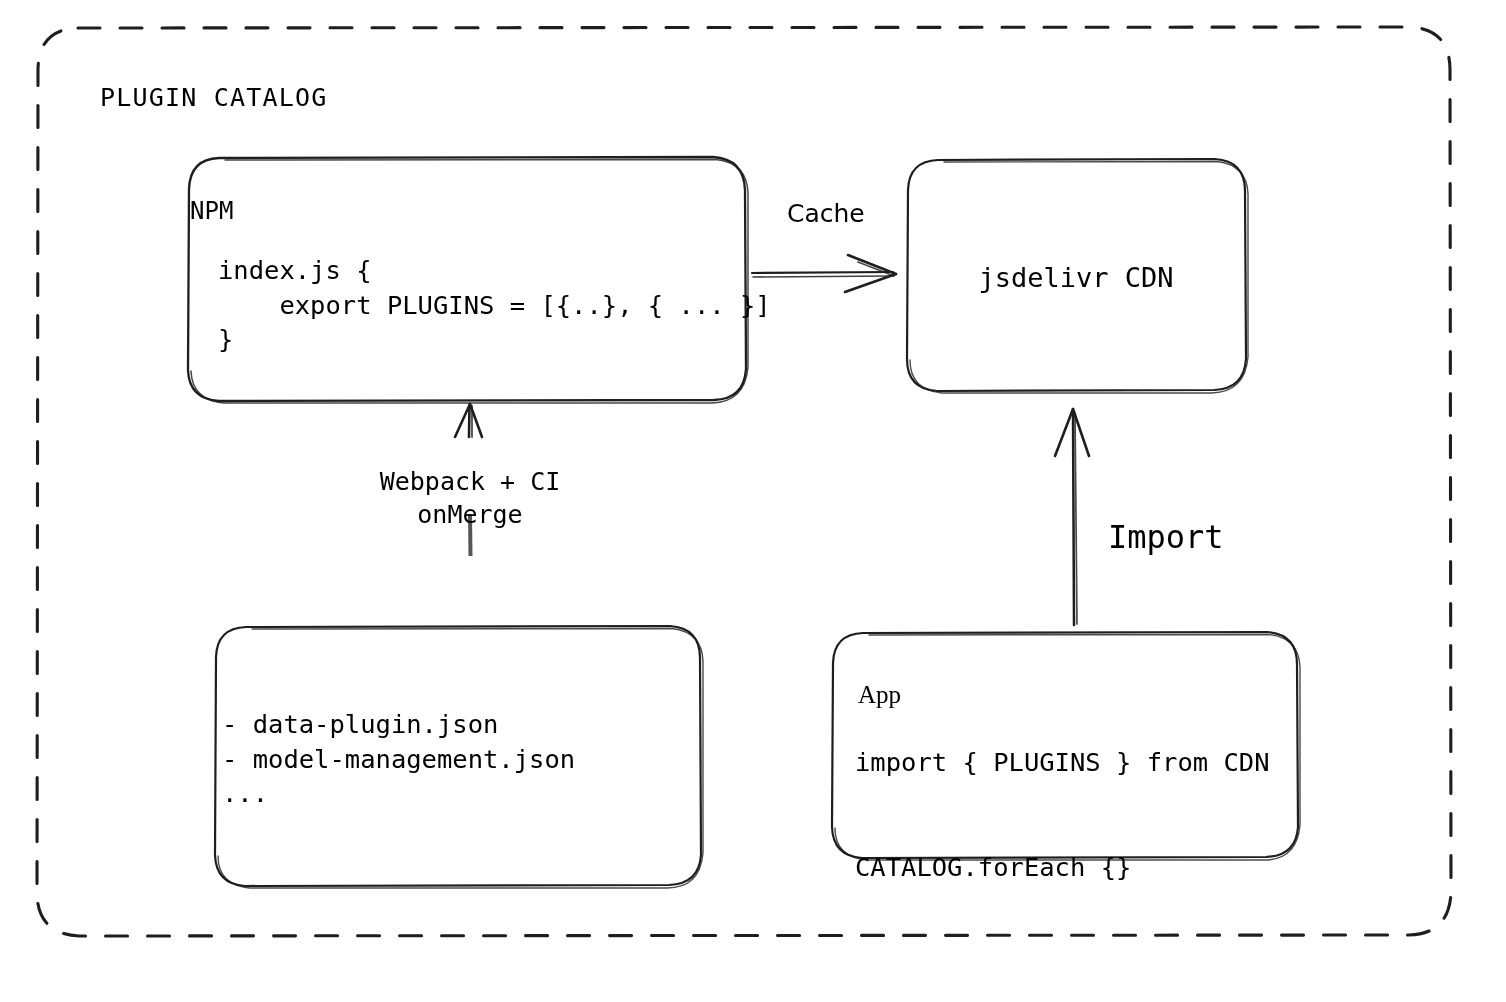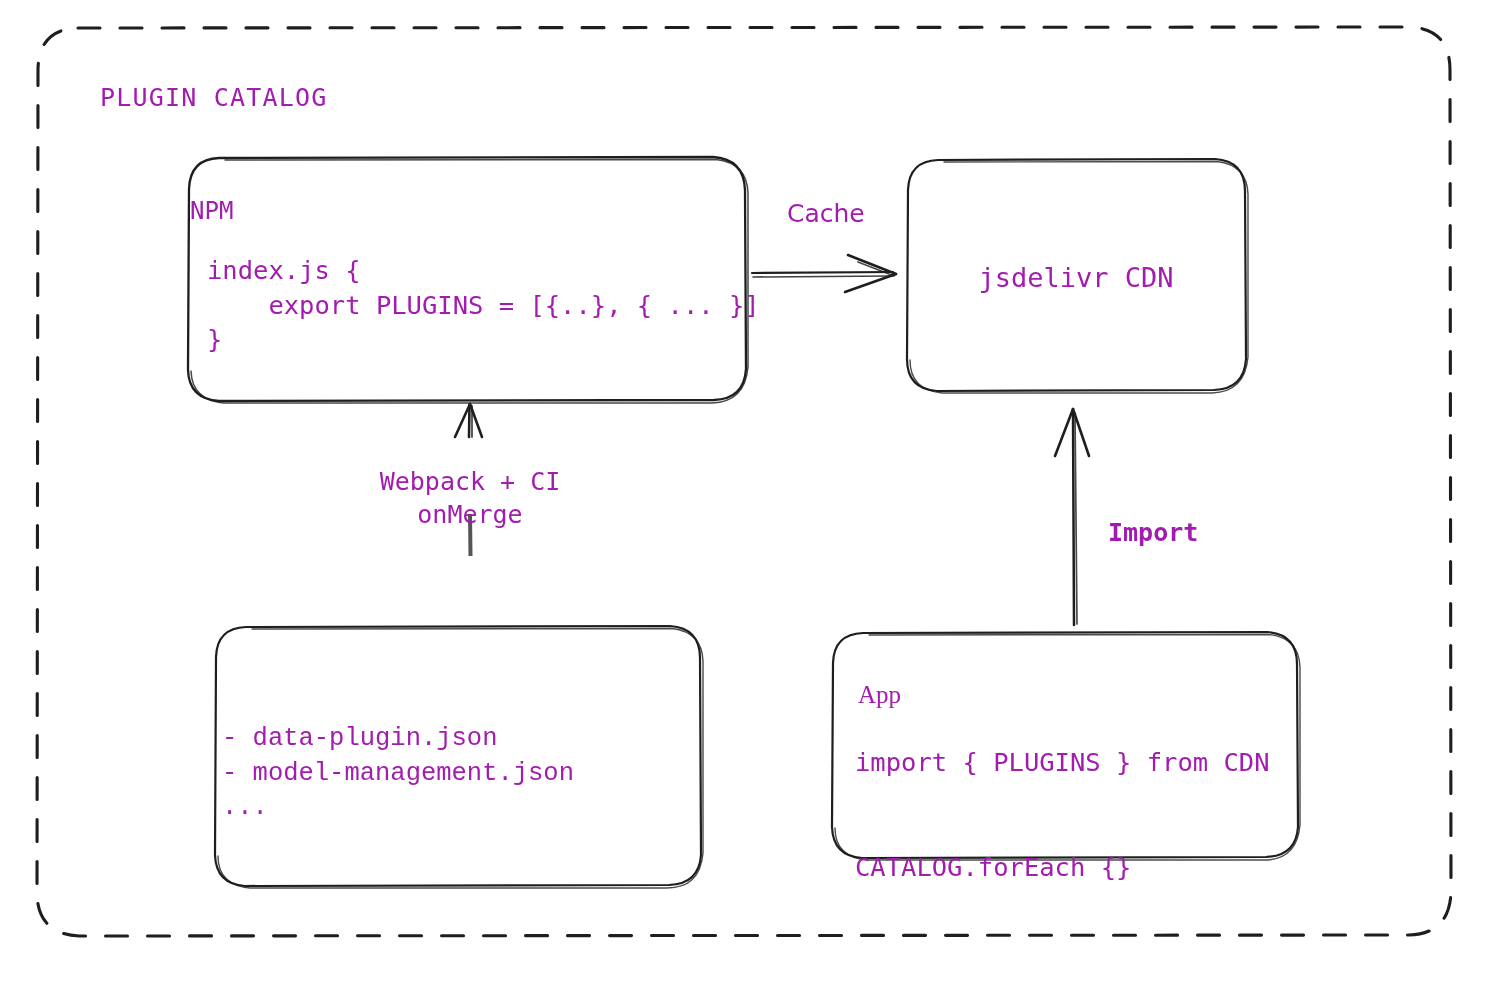--- a/index.html
+++ b/index.html
@@ -22,21 +22,21 @@
   #sketch-layer {
     position: absolute;
     left: 0;
     top: 0;
     width: 1506px;
     height: 1002px;
   }
   .txt {
     position: absolute;
     white-space: pre;
-    color: #a21caf;
+    color: #000000;
     line-height: 1.26;
     letter-spacing: 0px;
   }
   .mono {
     font-family: "DejaVu Sans Mono", "Liberation Mono", monospace;
   }
   .sans {
     font-family: "DejaVu Sans", "Liberation Sans", sans-serif;
   }
   
@@ -47,21 +47,21 @@
     letter-spacing: 1.2px;
   }
   #npm-title {
     left: 190px;
     top: 196px;
     width: 612px;
     text-align: left;
     font-size: 24px;
   }
   #npm-code {
-    left: 207px;
+    left: 218px;
     top: 253px;
     font-size: 25.5px;
     line-height: 1.36;
   }
   #cdn-title {
     left: 907px;
     top: 261px;
     width: 338px;
     text-align: center;
     font-size: 27px;
@@ -82,30 +82,28 @@
   }
   #repo-title {
     left: 215px;
     top: 566px;
     width: 485px;
     text-align: center;
     font-size: 25px;
   }
   #repo-files {
     left: 222px;
-    top: 722px;
+    top: 707px;
     font-size: 25.5px;
     line-height: 1.36;
-    font-family: Liberation Mono, monospace;
   }
   #import-label {
     left: 1108px;
     top: 517px;
-    font-size: 25px;
-    font-weight: bold;
+    font-size: 32px;
   }
   #app-title {
     left: 858px;
     top: 679px;
     font-size: 25px;
     font-family: Liberation Serif, serif;
   }
   #app-code {
     left: 855px;
     top: 736px;

